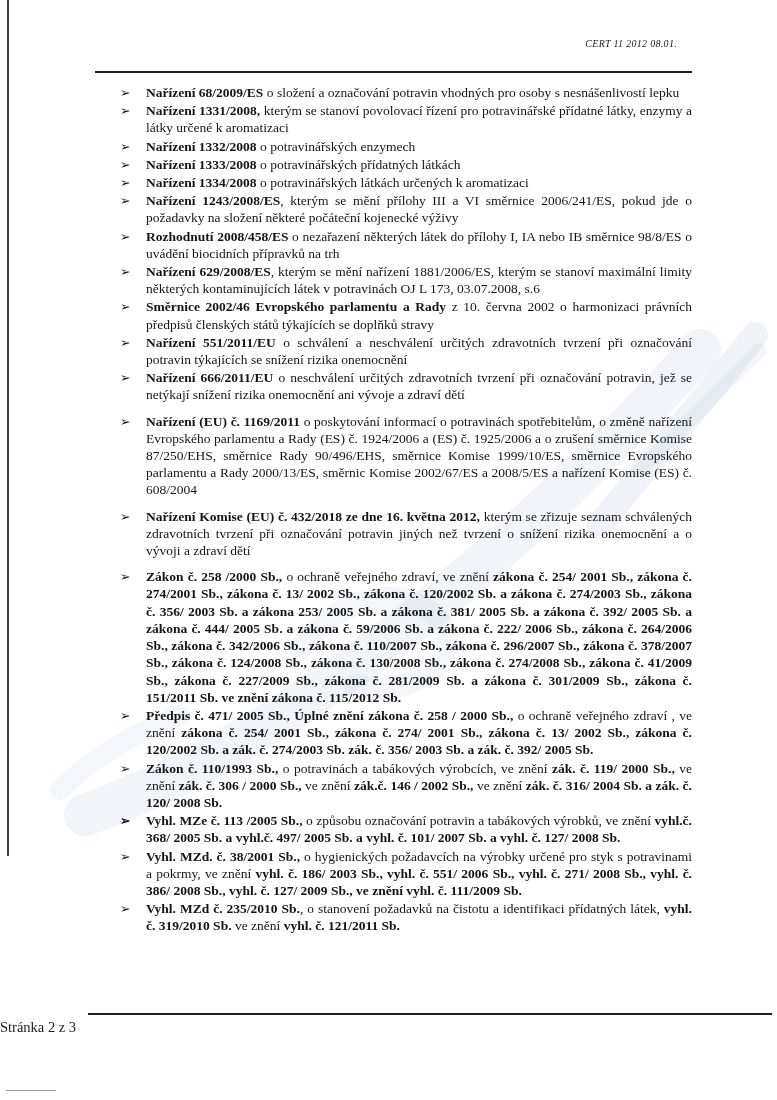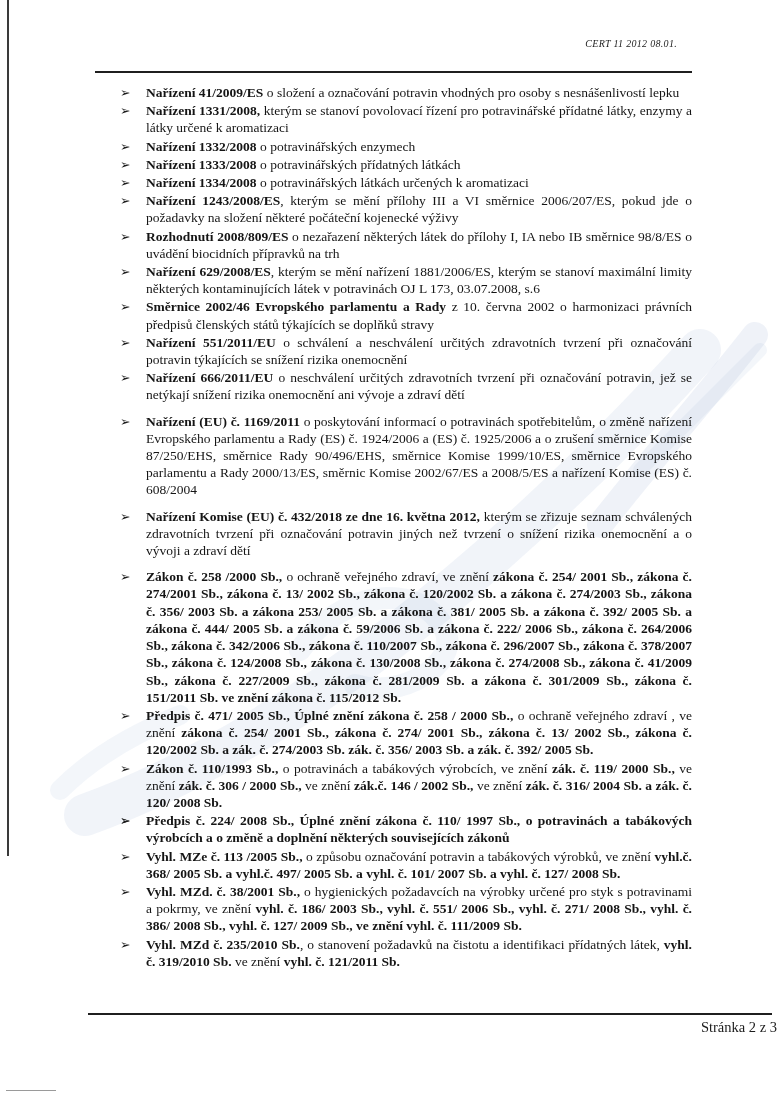--- a/index.html
+++ b/index.html
@@ -30,21 +30,21 @@
   }
   ul.reg-list li.gap{margin-top:9px;}
   ul.reg-list li .bullet{
     position:absolute;left:0;top:0;font-size:12.5px;color:#1a1a1a;
     font-family:"DejaVu Sans",sans-serif;
   }
   ul.reg-list li b{font-weight:bold;}
   
   .footer-rule{position:absolute;left:88px;top:1013px;width:684px;height:2px;background:#1f1f1f;}
   .footer-text{
-    position:absolute;left:0;right:0;top:1019px;text-align:right;
+    position:absolute;left:0;right:18px;top:1019px;text-align:left;
     font-size:14.5px;color:#1c1c1c;
   }
 </style>
 </head>
 <body>
 
 <div class="page">
 
   <svg class="watermark" width="777" height="1100" viewBox="0 0 777 1100" aria-hidden="true">
     <g fill="none" stroke="#9db1d6" stroke-linecap="round">
@@ -57,38 +57,38 @@
   </svg>
 
   <div class="scan-edge-left"></div>
   <div class="scan-corner-dash"></div>
 
   <div class="header-ref">CERT 11 2012 08.01.</div>
   <div class="top-rule"></div>
 
   <div class="content">
     <ul class="reg-list" id="reg-list">
-        <li><span class="bullet">➢</span><b>Nařízení 41/2009/ES</b><span> o složení a označování potravin vhodných pro osoby s nesnášenlivostí lepku</span></li>
+        <li><span class="bullet">➢</span><b>Nařízení 68/2009/ES</b><span> o složení a označování potravin vhodných pro osoby s nesnášenlivostí lepku</span></li>
         <li><span class="bullet">➢</span><b>Nařízení 1331/2008,</b><span> kterým se stanoví povolovací řízení pro potravinářské přídatné látky, enzymy a látky určené k aromatizaci</span></li>
         <li><span class="bullet">➢</span><b>Nařízení 1332/2008</b><span> o potravinářských enzymech</span></li>
         <li><span class="bullet">➢</span><b>Nařízení 1333/2008</b><span> o potravinářských přídatných látkách</span></li>
         <li><span class="bullet">➢</span><b>Nařízení 1334/2008</b><span> o potravinářských látkách určených k aromatizaci</span></li>
-        <li><span class="bullet">➢</span><b>Nařízení 1243/2008/ES</b><span>, kterým se mění přílohy III a VI směrnice 2006/207/ES, pokud jde o požadavky na složení některé počáteční kojenecké výživy</span></li>
-        <li><span class="bullet">➢</span><b>Rozhodnutí 2008/809/ES</b><span> o nezařazení některých látek do přílohy I, IA nebo IB směrnice 98/8/ES o uvádění biocidních přípravků na trh</span></li>
+        <li><span class="bullet">➢</span><b>Nařízení 1243/2008/ES</b><span>, kterým se mění přílohy III a VI směrnice 2006/241/ES, pokud jde o požadavky na složení některé počáteční kojenecké výživy</span></li>
+        <li><span class="bullet">➢</span><b>Rozhodnutí 2008/458/ES</b><span> o nezařazení některých látek do přílohy I, IA nebo IB směrnice 98/8/ES o uvádění biocidních přípravků na trh</span></li>
         <li><span class="bullet">➢</span><b>Nařízení 629/2008/ES</b><span>, kterým se mění nařízení 1881/2006/ES, kterým se stanoví maximální limity některých kontaminujících látek v potravinách  OJ L 173, 03.07.2008, s.6</span></li>
         <li><span class="bullet">➢</span><b>Směrnice 2002/46 Evropského parlamentu a Rady</b><span> z 10. června 2002 o harmonizaci právních předpisů členských států týkajících se doplňků stravy</span></li>
         <li><span class="bullet">➢</span><b>Nařízení 551/2011/EU</b><span> o schválení a neschválení určitých zdravotních tvrzení při označování potravin týkajících se snížení rizika onemocnění</span></li>
         <li><span class="bullet">➢</span><b>Nařízení 666/2011/EU</b><span> o neschválení určitých zdravotních tvrzení při označování potravin, jež se netýkají snížení rizika onemocnění ani vývoje a zdraví dětí</span></li>
         <li class="gap"><span class="bullet">➢</span><b>Nařízení (EU) č. 1169/2011</b><span>  o poskytování informací o potravinách spotřebitelům, o změně nařízení Evropského parlamentu a Rady (ES) č. 1924/2006 a (ES) č. 1925/2006 a o zrušení směrnice Komise 87/250/EHS, směrnice Rady 90/496/EHS, směrnice Komise 1999/10/ES, směrnice Evropského parlamentu a Rady 2000/13/ES, směrnic Komise 2002/67/ES a 2008/5/ES a nařízení Komise (ES) č. 608/2004</span></li>
         <li class="gap"><span class="bullet">➢</span><b>Nařízení Komise (EU) č. 432/2018  ze dne 16. května 2012,</b><span> kterým se zřizuje seznam schválených zdravotních tvrzení při označování potravin jiných než tvrzení o snížení rizika onemocnění a o vývoji a zdraví dětí</span></li>
         <li class="gap"><span class="bullet">➢</span><b>Zákon č. 258 /2000 Sb.,</b><span> o ochraně veřejného zdraví, ve znění </span><b>zákona č. 254/ 2001 Sb., zákona č. 274/2001 Sb., zákona č. 13/ 2002 Sb., zákona č. 120/2002 Sb. a zákona č. 274/2003 Sb., zákona č. 356/ 2003 Sb. a zákona 253/ 2005 Sb. a zákona č. 381/ 2005 Sb. a zákona č. 392/ 2005 Sb. a zákona č. 444/ 2005 Sb. a zákona č. 59/2006 Sb. a zákona č. 222/ 2006 Sb., zákona č. 264/2006 Sb., zákona č. 342/2006 Sb., zákona č. 110/2007 Sb., zákona č. 296/2007 Sb., zákona č. 378/2007 Sb., zákona č. 124/2008 Sb., zákona č. 130/2008 Sb., zákona č. 274/2008 Sb., zákona č. 41/2009 Sb., zákona č. 227/2009 Sb., zákona č. 281/2009 Sb. a zákona č. 301/2009 Sb., zákona č. 151/2011 Sb. ve znění zákona č. 115/2012 Sb.</b></li>
         <li><span class="bullet">➢</span><b>Předpis č. 471/ 2005 Sb., Úplné znění zákona č. 258 / 2000 Sb.,</b><span> o ochraně veřejného zdraví , ve znění </span><b>zákona č. 254/ 2001 Sb., zákona č. 274/ 2001 Sb., zákona č. 13/ 2002 Sb., zákona č. 120/2002 Sb. a zák. č. 274/2003 Sb.  zák. č. 356/ 2003 Sb. a zák. č. 392/ 2005 Sb.</b></li>
         <li><span class="bullet">➢</span><b>Zákon č. 110/1993 Sb.,</b><span> o potravinách a tabákových výrobcích, ve znění </span><b>zák. č. 119/ 2000 Sb.,</b><span> ve znění </span><b>zák. č. 306 / 2000 Sb.,</b><span> ve znění </span><b>zák.č. 146 / 2002 Sb.,</b><span> ve znění </span><b>zák. č. 316/ 2004 Sb. a zák. č. 120/ 2008 Sb.</b></li>
         <li><span class="bullet">➢</span></li>
-        <li><span class="bullet">➢</span><b>Předpis č. 224/ 2008 Sb., Úplné znění zákona č. 110/ 1997 Sb., o potravinách a tabákových výrobcích a o změně a doplnění některých souvisejících zákonů</b></li>
+        <li><span class="bullet">➢</span></li>
         <li><span class="bullet">➢</span><b>Vyhl. MZe č. 113 /2005 Sb.,</b><span> o způsobu označování potravin a tabákových výrobků, ve znění </span><b>vyhl.č. 368/ 2005 Sb. a vyhl.č. 497/ 2005 Sb. a vyhl. č. 101/ 2007 Sb. a vyhl. č. 127/ 2008 Sb.</b></li>
         <li><span class="bullet">➢</span><b>Vyhl. MZd. č. 38/2001 Sb.,</b><span> o hygienických požadavcích na výrobky určené pro styk s potravinami a pokrmy, ve znění </span><b>vyhl. č. 186/ 2003 Sb., vyhl. č. 551/ 2006 Sb., vyhl. č. 271/ 2008 Sb., vyhl. č. 386/ 2008 Sb., vyhl. č. 127/ 2009 Sb., ve znění vyhl. č. 111/2009 Sb.</b></li>
         <li><span class="bullet">➢</span><b>Vyhl. MZd č. 235/2010 Sb.</b><span>, o stanovení požadavků na čistotu a identifikaci přídatných látek, </span><b>vyhl. č.  319/2010 Sb.</b><span> ve znění </span><b>vyhl. č. 121/2011 Sb.</b></li>
       </ul>
   </div>
 
   <div class="footer-rule"></div>
   <div class="footer-text">Stránka 2 z 3</div>
 
 </div>

